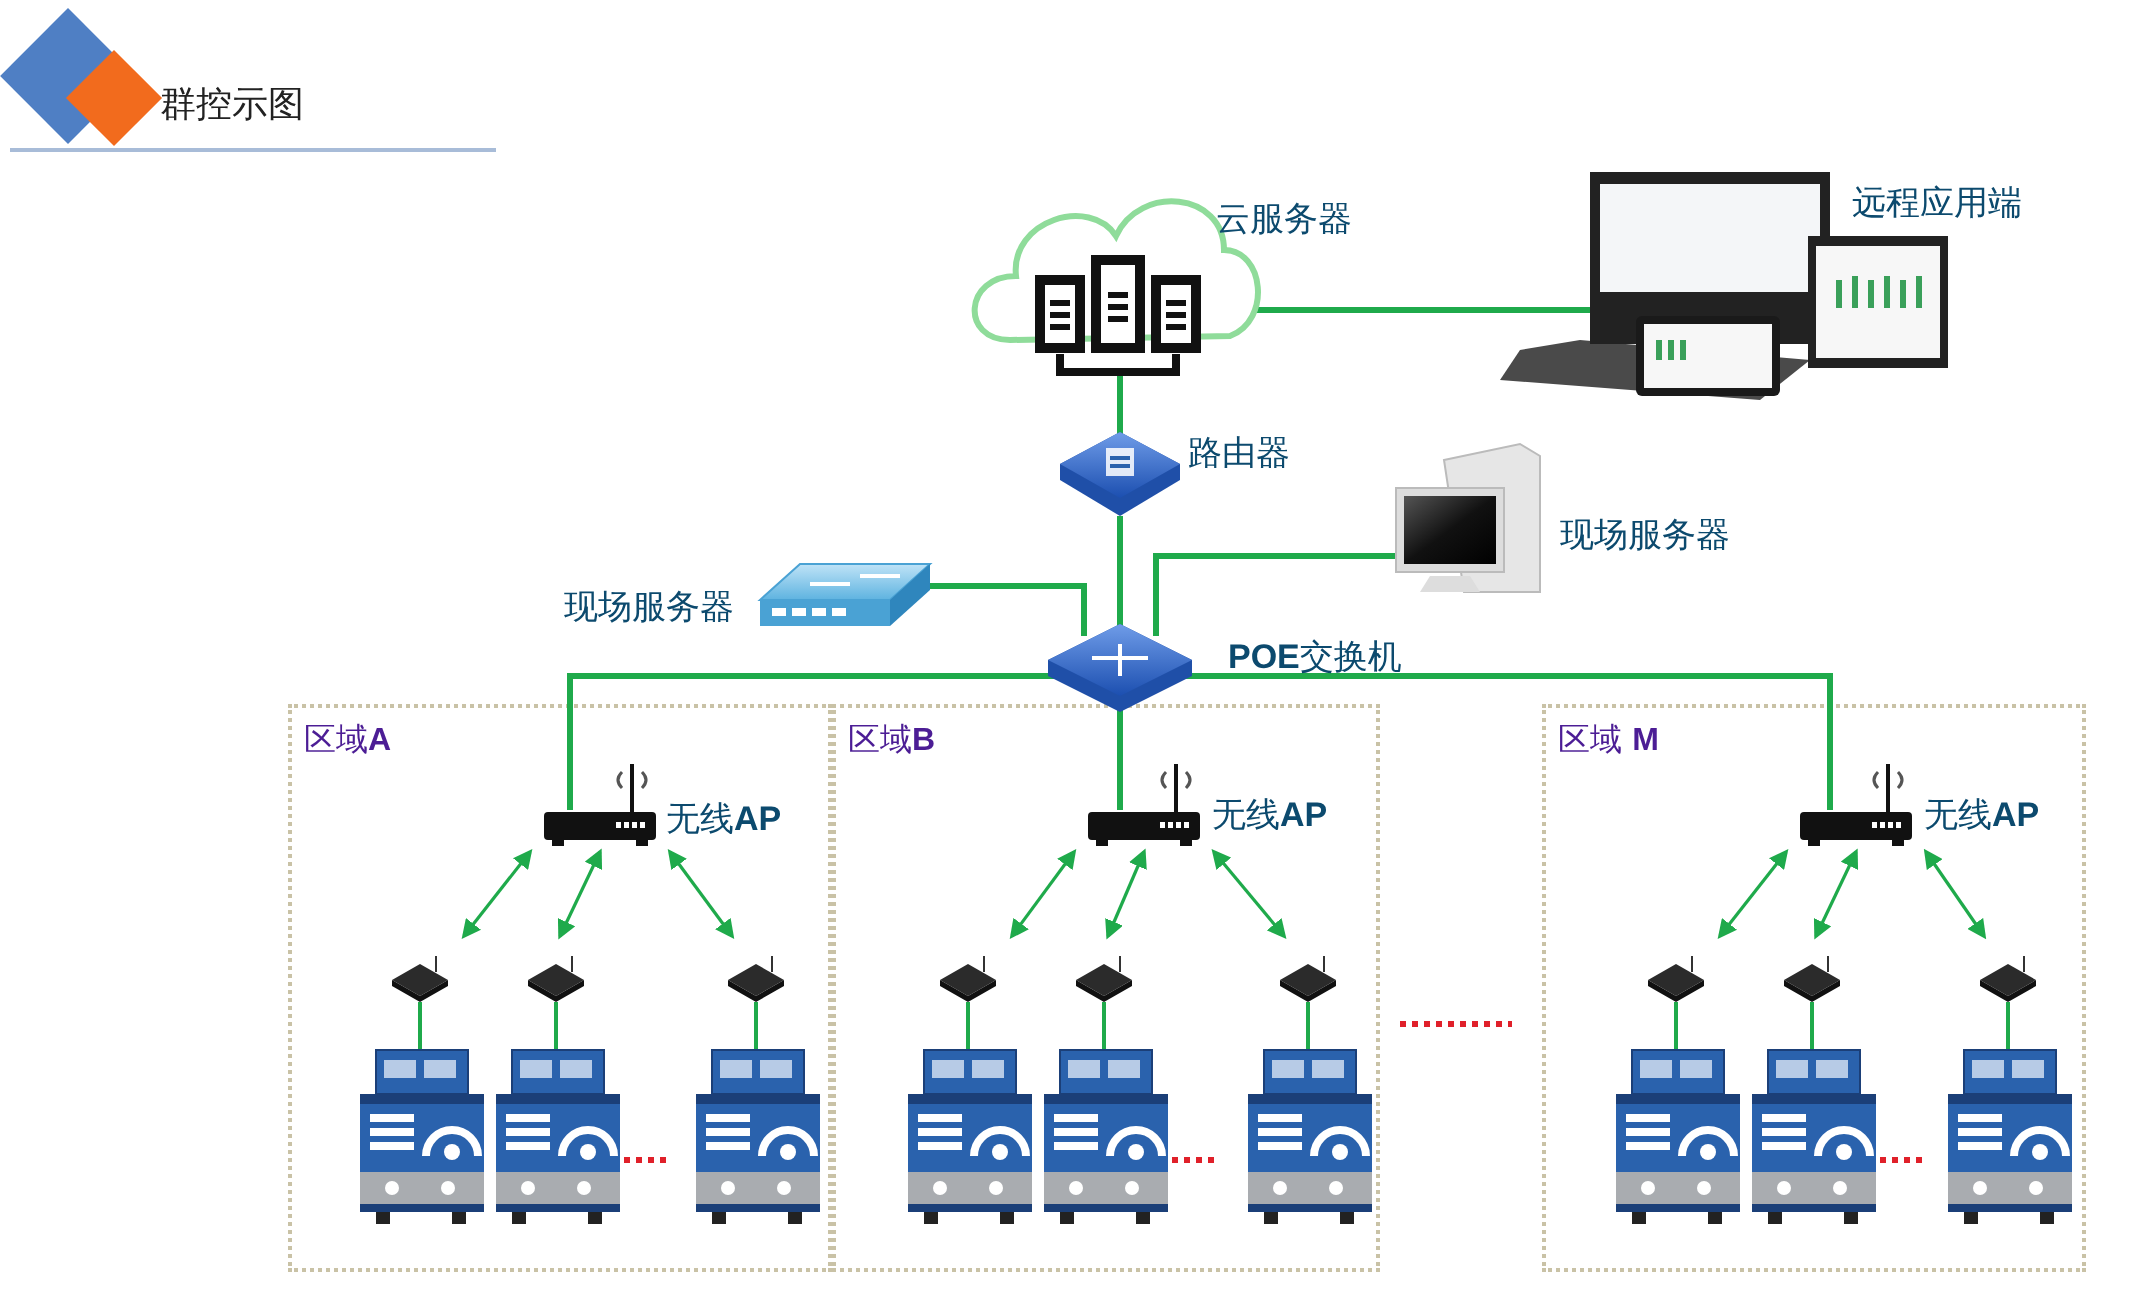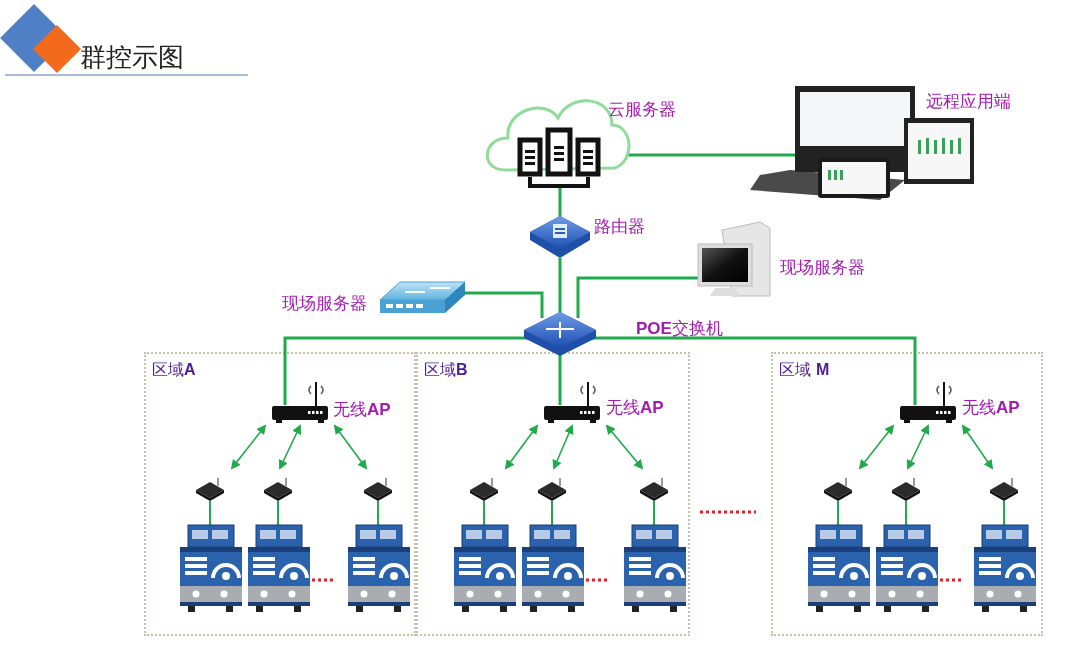--- a/index.html
+++ b/index.html
@@ -1,20 +1,20 @@
 <!DOCTYPE html>
 <html><head>
 <meta charset="utf-8">
 <style>
   html,body{margin:0;padding:0;background:#ffffff;}
   body{width:1072px;height:648px;position:relative;overflow:hidden;font-family:"DejaVu Sans","Liberation Sans",sans-serif;}
   .abs{position:absolute;}
-  .lbl{position:absolute;font-size:17px;color:#a21caf;white-space:nowrap;font-family:"DejaVu Sans",sans-serif;}
+  .lbl{position:absolute;font-size:17px;color:#0c4a6e;white-space:nowrap;font-family:"DejaVu Sans",sans-serif;}
   .lbl b{font-family:"Liberation Sans",sans-serif;font-weight:bold;}
-  .title{position:absolute;left:80px;top:40px;font-size:26px;color:#222;font-family:"DejaVu Sans",sans-serif;}
+  .title{position:absolute;left:80px;top:40px;font-size:18px;color:#222;font-family:"DejaVu Sans",sans-serif;}
   .zone{position:absolute;border:2px dotted #c9c2a6;box-sizing:border-box;}
   .zone-label{position:absolute;left:6px;top:6px;font-size:16px;color:#4c1d95;white-space:nowrap;}
   svg{position:absolute;left:0;top:0;}
 </style>
 </head>
 <body>
 
 <div class="abs" style="left:10px;top:14px;width:48px;height:48px;background:#4f7fc4;transform:rotate(45deg);"></div>
 <div class="abs" style="left:40px;top:32px;width:34px;height:34px;background:#f26b1d;transform:rotate(45deg);"></div>
 <div class="title">群控示图</div>
@@ -410,17 +410,17 @@
     </g>
 
   <line x1="700" y1="512" x2="756" y2="512" stroke="#e0202a" stroke-width="3" stroke-dasharray="3,3"></line>
 </svg>
 
 <div class="lbl" style="left:608px;top:98px;">云服务器</div>
 <div class="lbl" style="left:926px;top:90px;font-family:Liberation Mono, monospace;">远程应用端</div>
 <div class="lbl" style="left:594px;top:215px;">路由器</div>
 <div class="lbl" style="left:780px;top:256px;">现场服务器</div>
 <div class="lbl" style="left:282px;top:292px;">现场服务器</div>
-<div class="lbl" style="left:636px;top:317px;"><b>POE</b><span>交换机</span></div>
+<div class="lbl" style="left:614px;top:317px;"><b>POE</b><span>交换机</span></div>
 
 <div class="lbl" style="left:333px;top:398px;"><span>无线</span><b>AP</b></div>
 <div class="lbl" style="left:606px;top:396px;"><span>无线</span><b>AP</b></div>
 <div class="lbl" style="left:962px;top:396px;"><span>无线</span><b>AP</b></div>
 
 </body></html>

